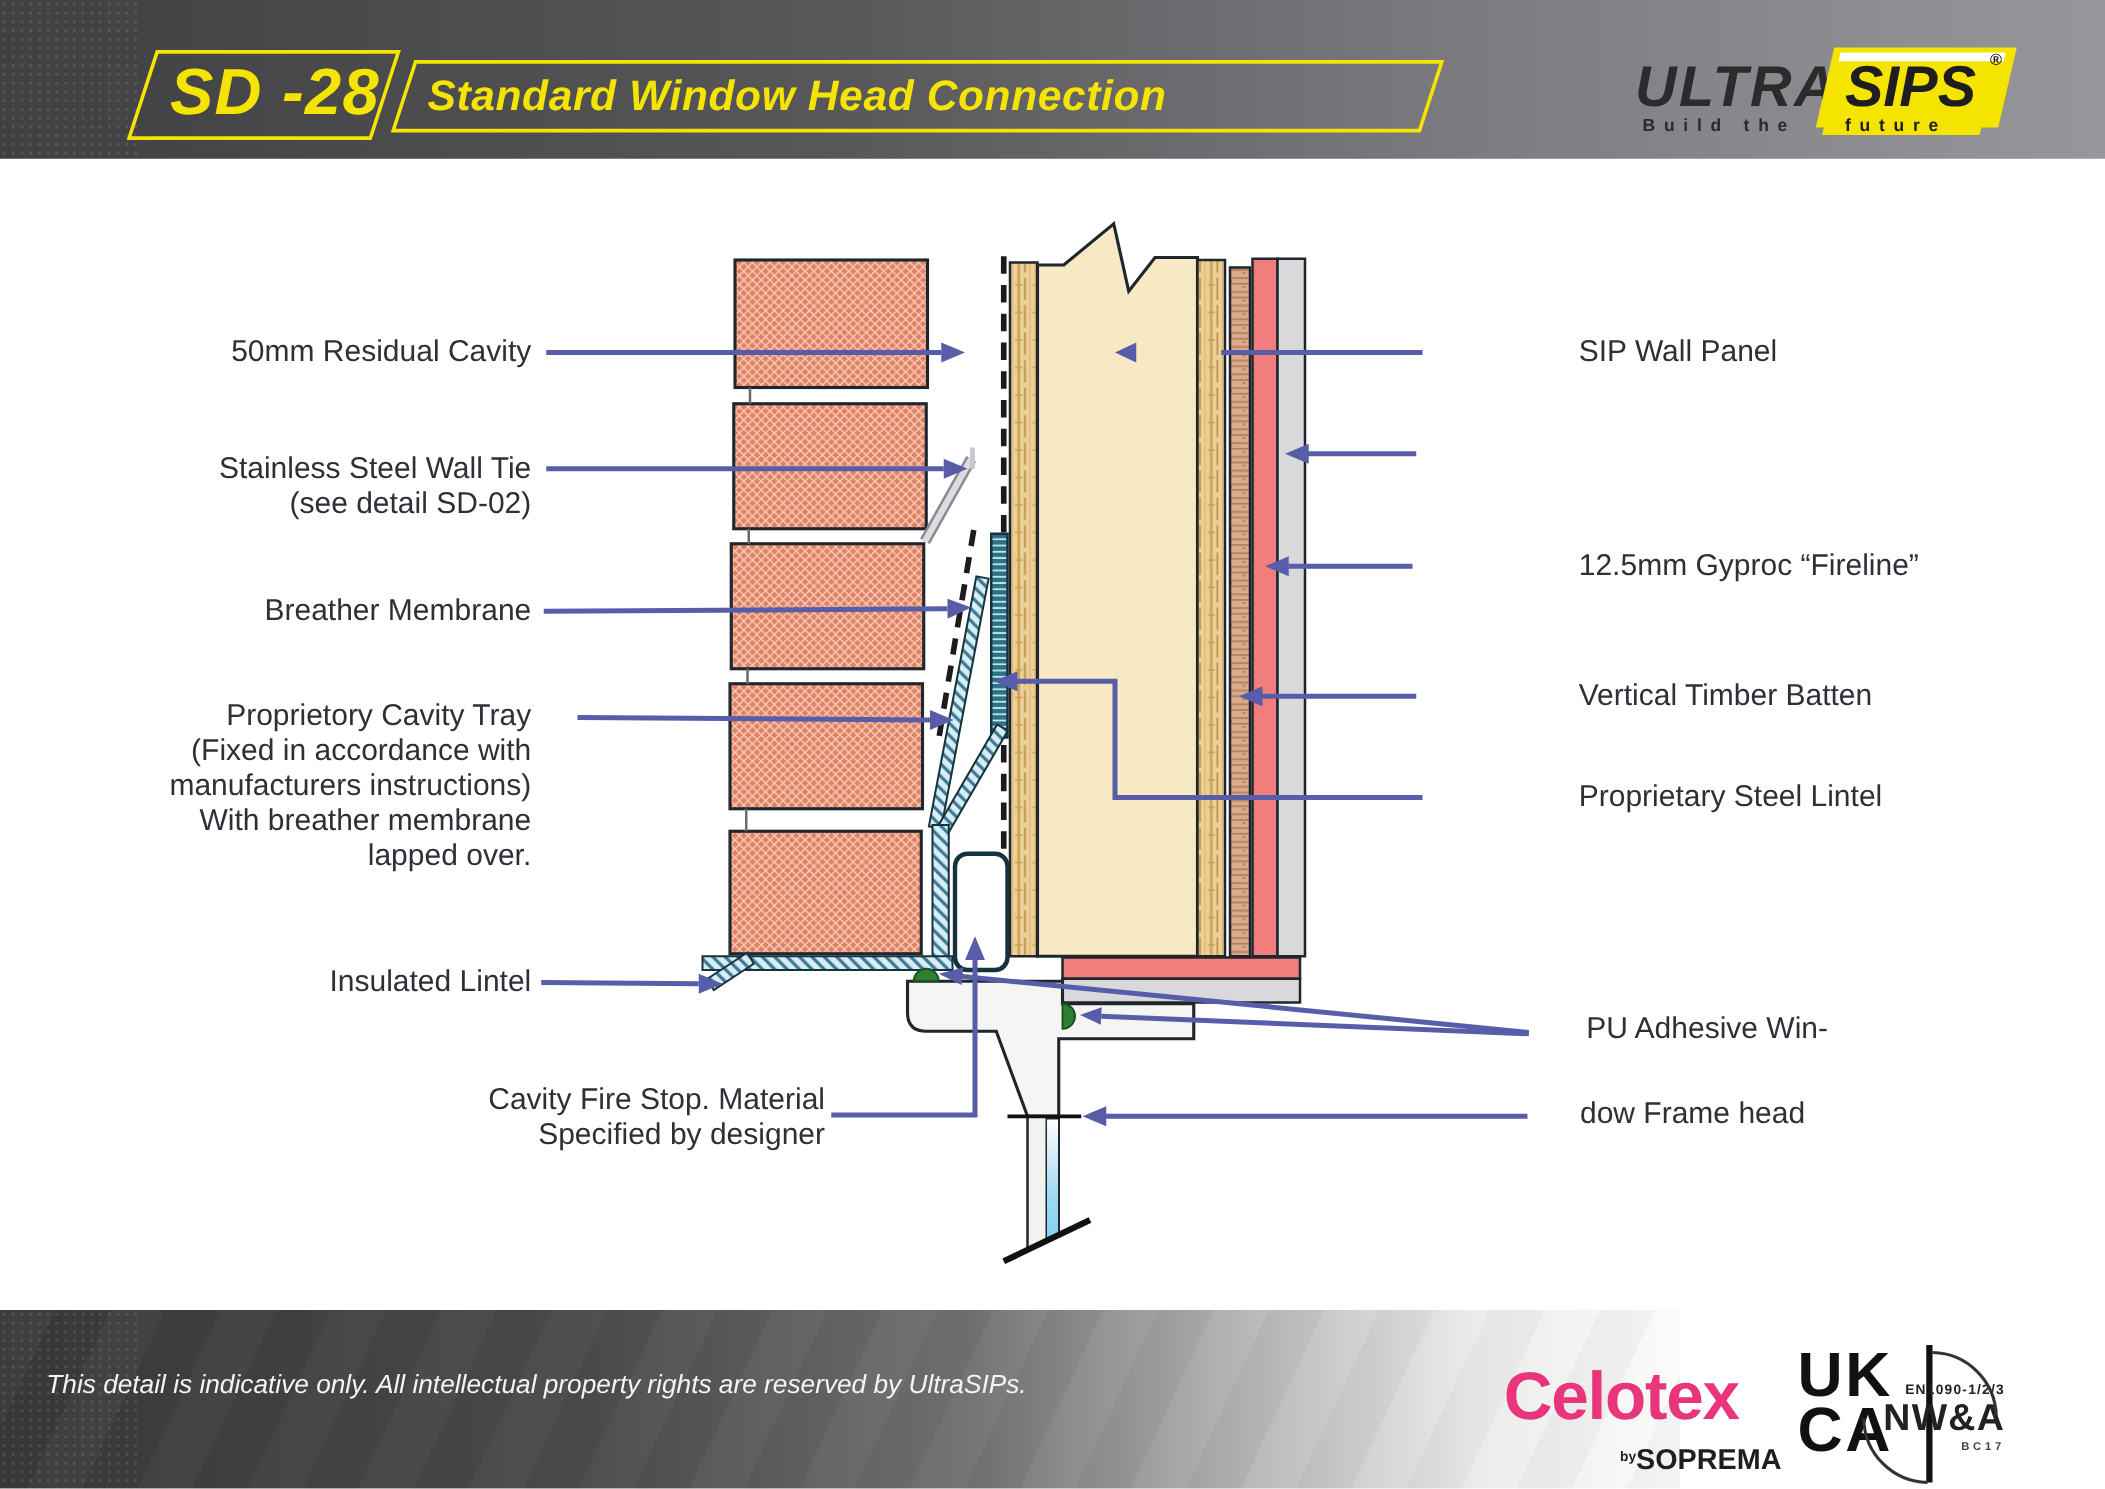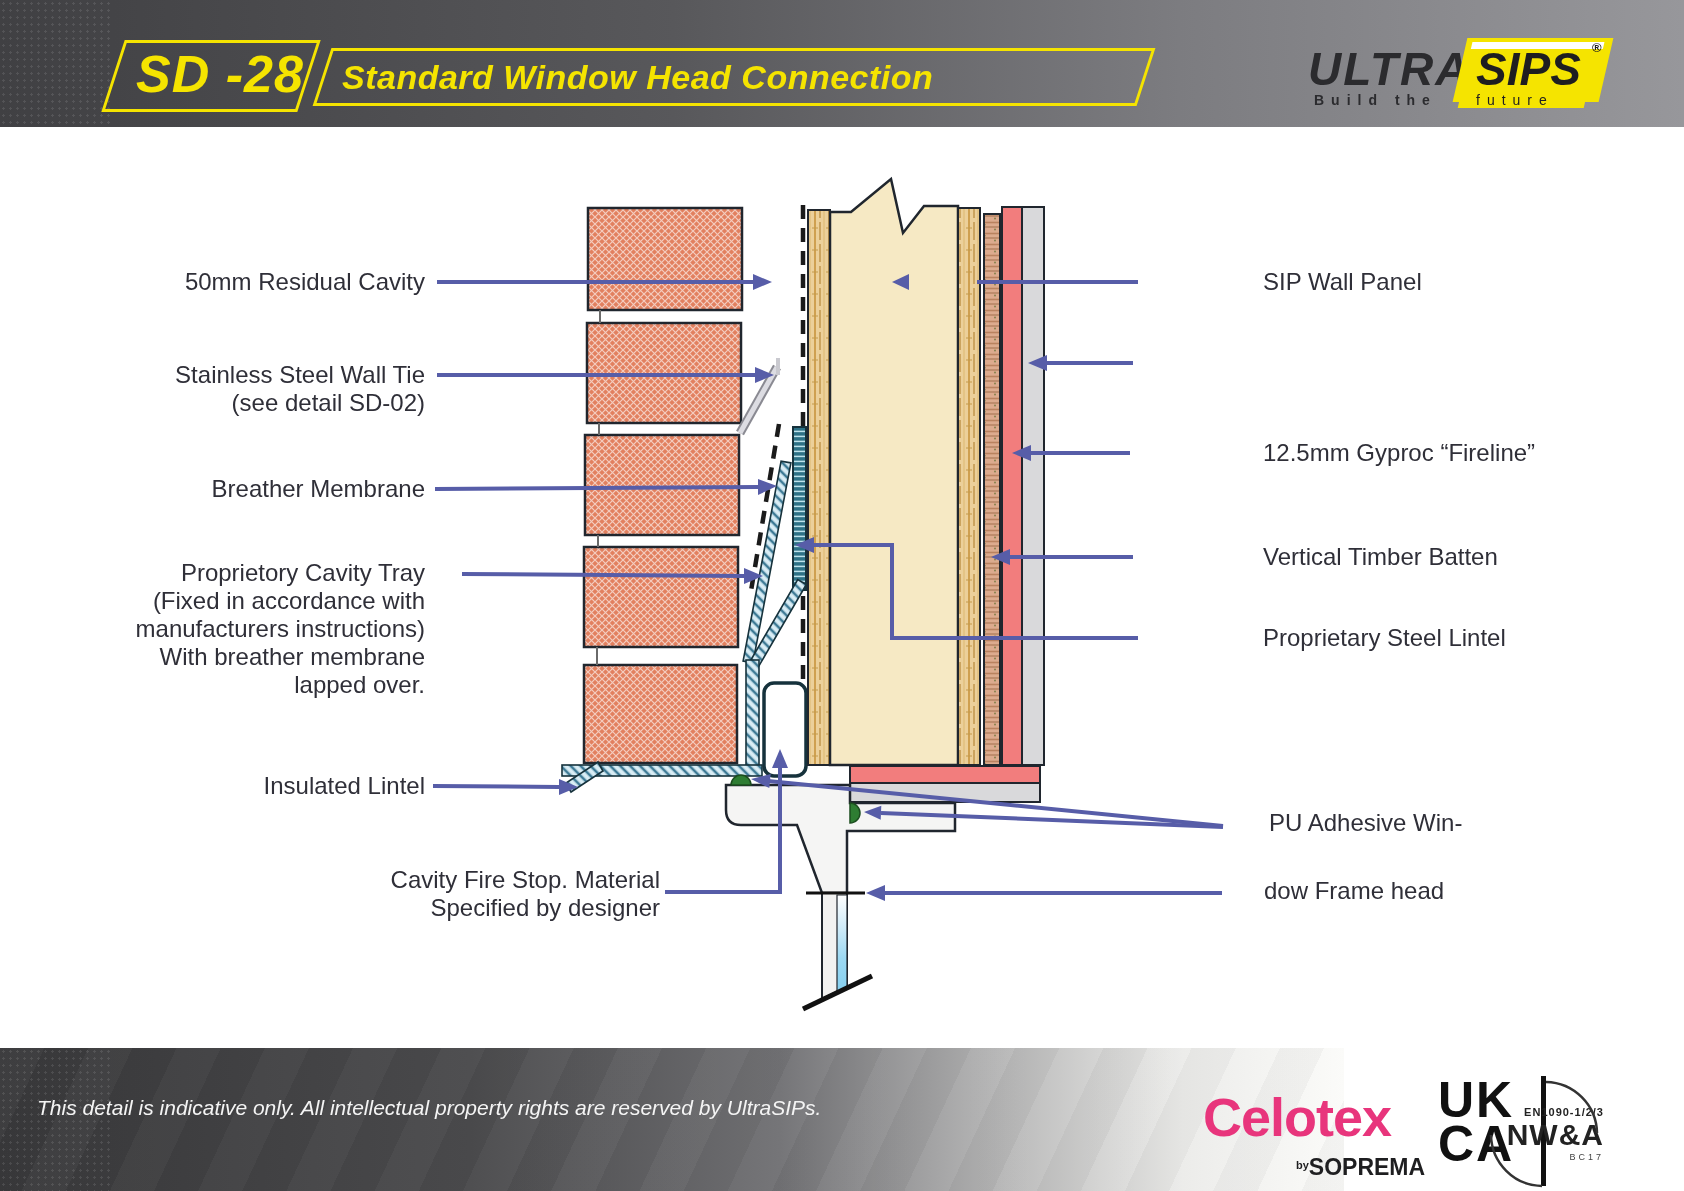--- a/index.html
+++ b/index.html
@@ -25,40 +25,40 @@
   #logo-sips-bg{position:absolute;left:160px;top:0px;width:146px;height:64px;background:#f5e400;
               transform:skewX(-13deg);}
   #logo-sips-white{position:absolute;left:6px;top:4px;width:132px;height:7px;background:#fff;}
   #logo-sips{position:absolute;left:176px;top:4px;font-size:46px;font-weight:bold;font-style:italic;
               color:#1e1e20;}
   #logo-reg{position:absolute;left:292px;top:2px;font-size:13px;color:#1e1e20;font-weight:bold;}
   #logo-tag-left{position:absolute;left:14px;top:54px;font-size:14px;font-weight:bold;color:#2b2b2e;
               letter-spacing:7px;}
   #logo-tag-bg{position:absolute;left:160px;top:50px;width:126px;height:20px;background:#f5e400;
               transform:skewX(-13deg);}
-  #logo-tag-right{position:absolute;left:176px;top:54px;font-size:14px;font-weight:normal;color:#1e1e20;
+  #logo-tag-right{position:absolute;left:176px;top:54px;font-size:14px;font-weight:bold;color:#1e1e20;
               letter-spacing:7px;text-align:right;}
   
   #footer{position:absolute;left:0;top:1048px;width:1344px;height:143px;
           background:linear-gradient(90deg,#39393b 0%,#4b4b4d 35%,#727275 58%,#b9b9b9 75%,#ececea 88%,#fbfbf9 100%);}
   #footer .stripes{position:absolute;inset:0;
           background:repeating-linear-gradient(115deg,rgba(255,255,255,.025) 0 40px,rgba(0,0,0,.03) 40px 80px);}
   #disclaimer{position:absolute;left:37px;top:48px;font-size:21px;font-style:italic;color:#f4f4f4;}
   #celotex{position:absolute;left:1203px;top:38px;font-size:54px;font-weight:bold;color:#e8357c;
            letter-spacing:-1px;}
   #soprema-row{position:absolute;left:1296px;top:106px;color:#1e1e20;}
   #by{font-size:11px;font-weight:bold;vertical-align:6px;}
   #soprema{font-size:23px;font-weight:bold;letter-spacing:0px;}
   #ukca{position:absolute;left:1438px;top:30px;font-size:50px;line-height:44px;font-weight:bold;
         color:#111;letter-spacing:2px;}
   #ukca-bar{position:absolute;left:1541px;top:28px;width:5px;height:110px;background:#111;}
   #nwa{position:absolute;left:1484px;top:30px;width:120px;height:112px;color:#222;text-align:right;}
   #nwa .l1{font-size:11px;letter-spacing:1px;margin-top:28px;font-weight:bold;}
   #nwa .l2{font-size:30px;font-weight:bold;letter-spacing:1px;}
-  #nwa .l3{font-size:9px;letter-spacing:3px;font-weight:normal;color:#444;}
+  #nwa .l3{font-size:9px;letter-spacing:3px;font-weight:bold;color:#444;}
   #nwa svg{position:absolute;left:0;top:0;}
   
   .lbl{position:absolute;font-size:24px;line-height:28px;color:#2f2f38;white-space:pre-line;}
   .lbl.left{left:0;width:425px;text-align:right;}
   #lbl-firestop{left:0;width:660px;text-align:right;}
   .lbl.right{left:1227px;text-align:left;margin-left:36px;}
   
   #drawing{position:absolute;left:0;top:0;}
 </style>
 </head>

